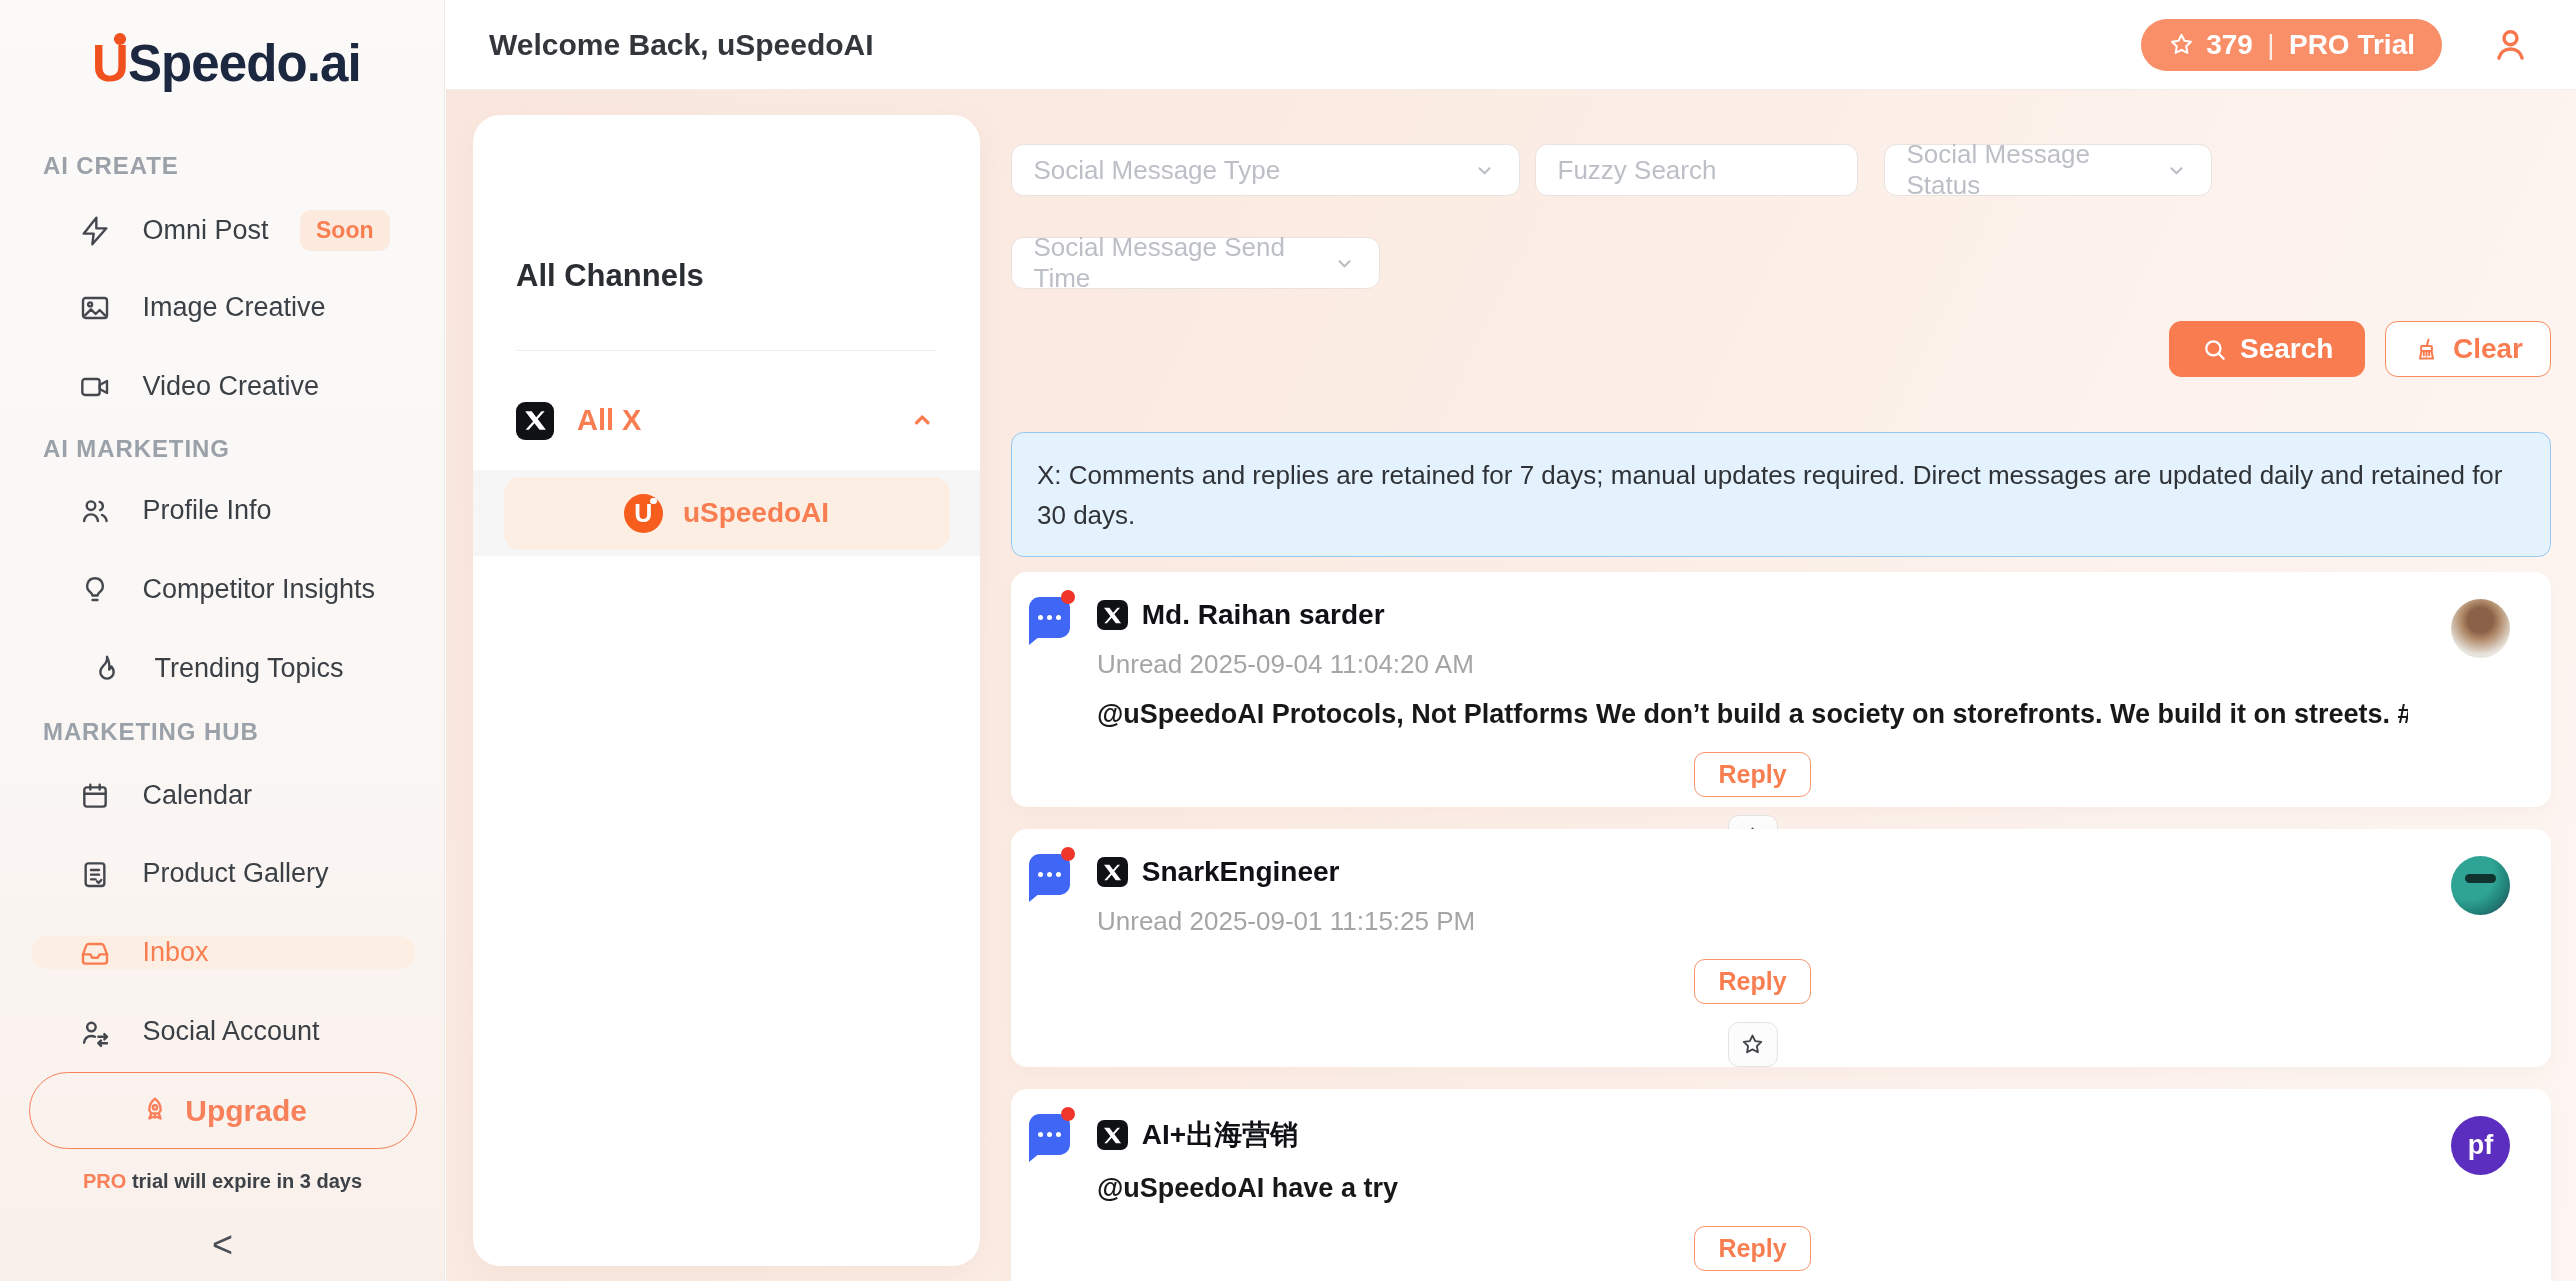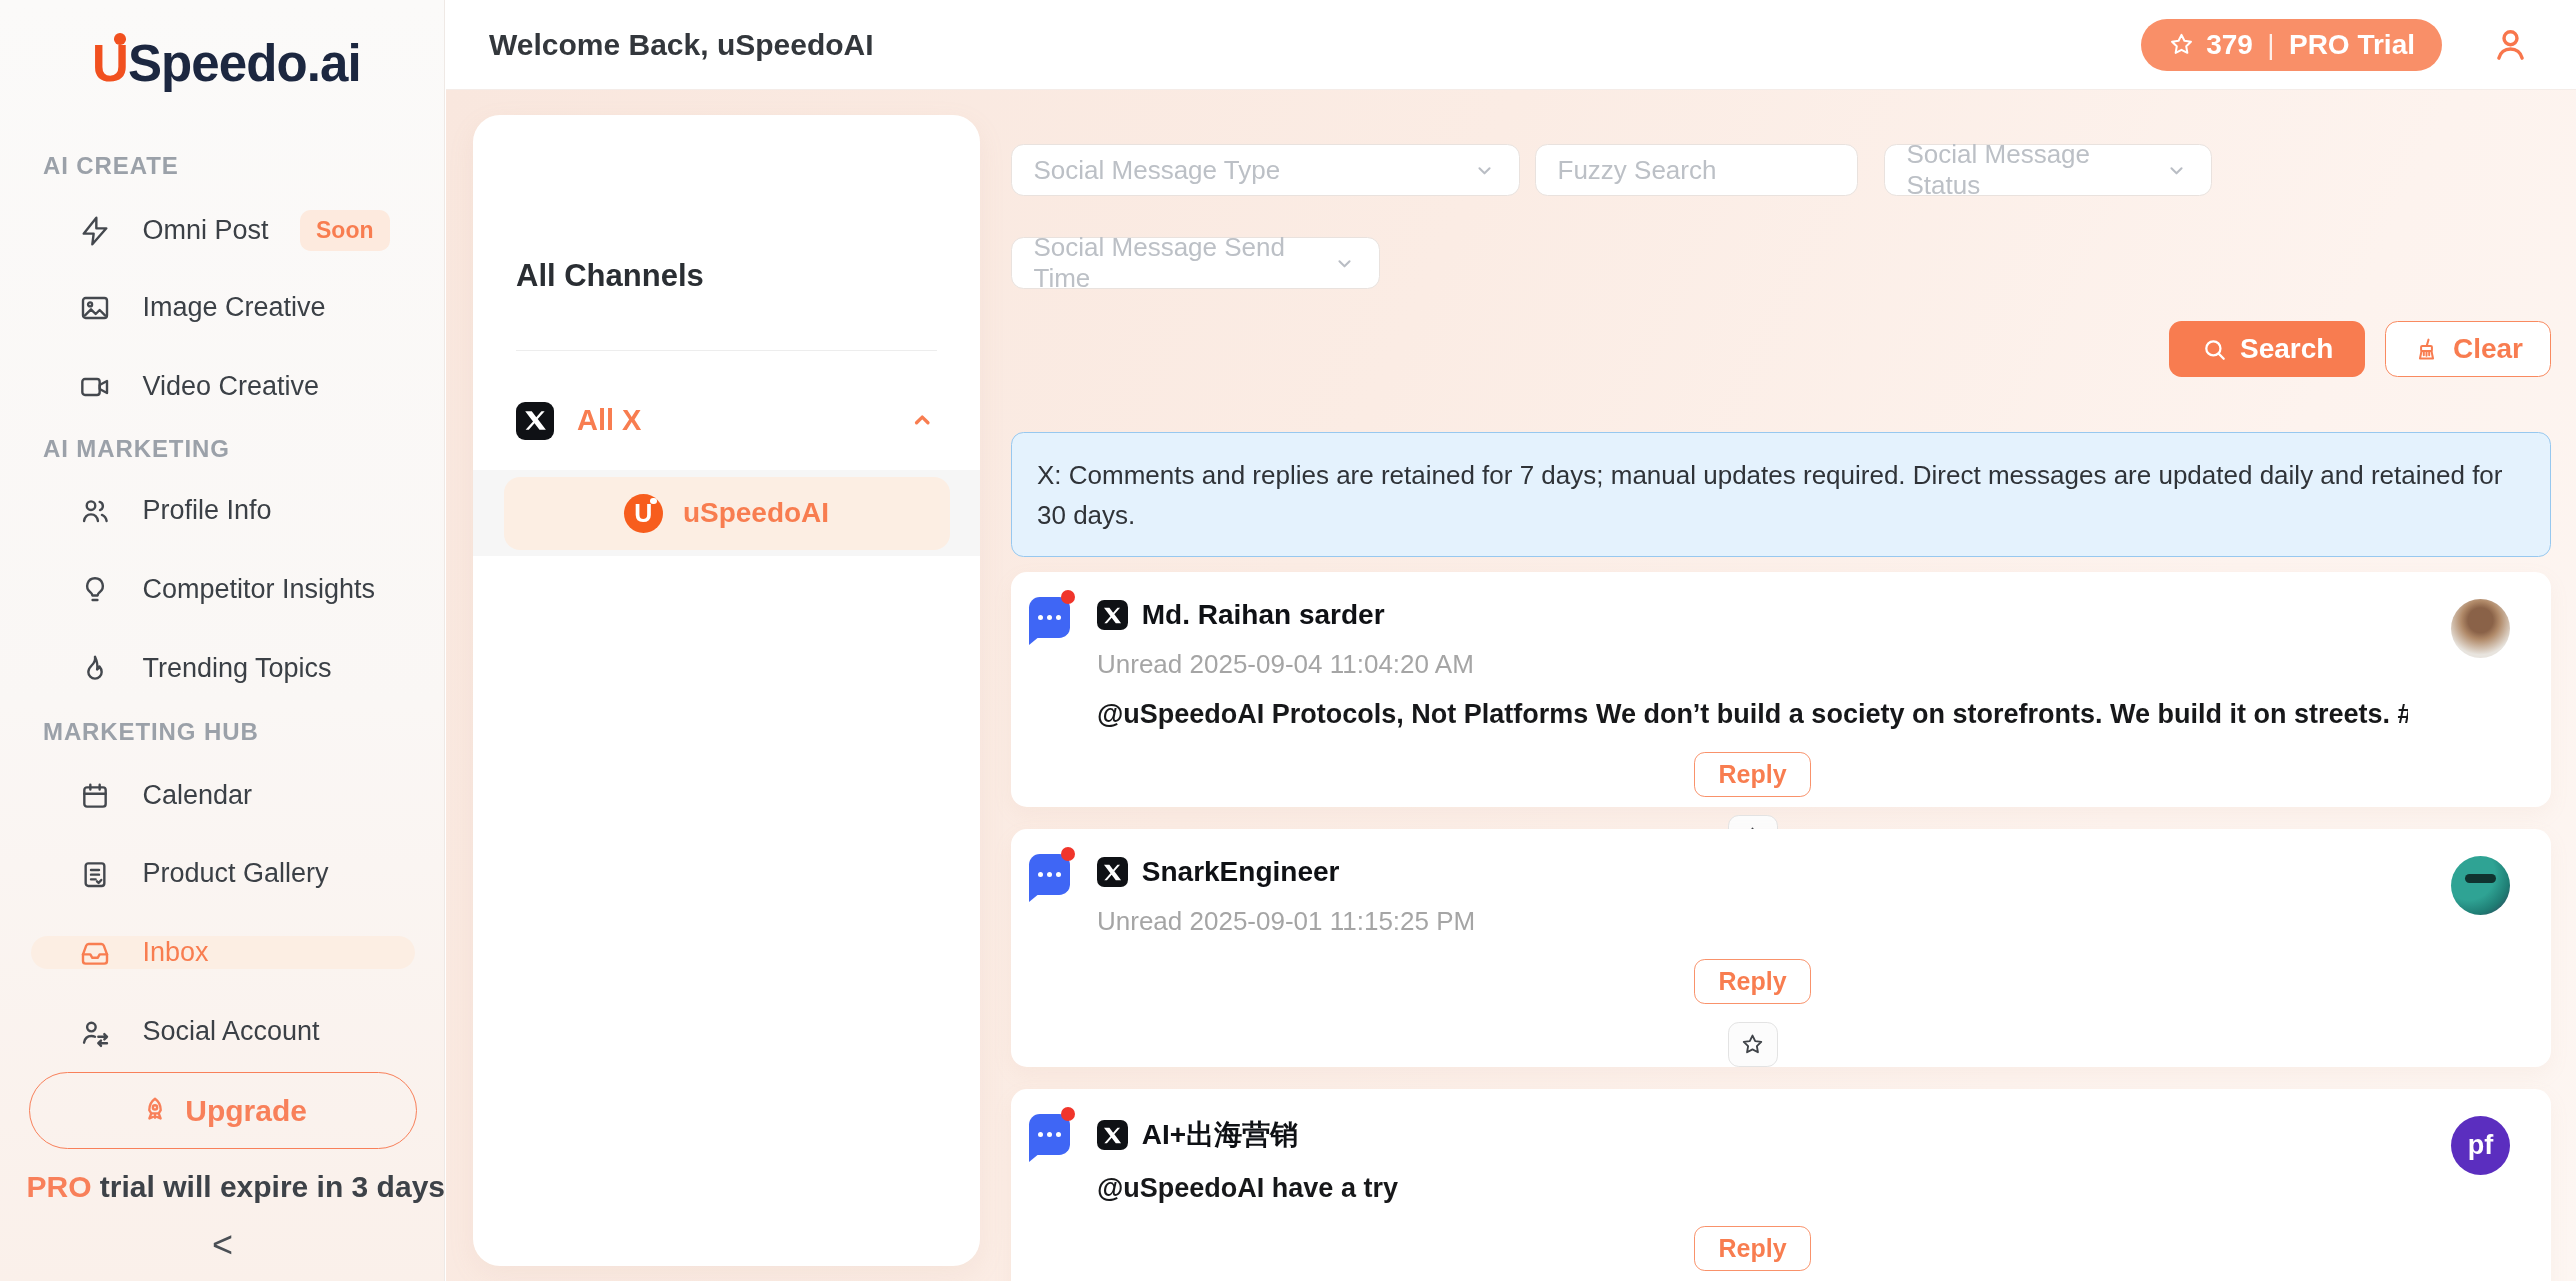--- a/index.html
+++ b/index.html
@@ -19,21 +19,21 @@
   .menu-item { margin:0 30.5px; width:385px; padding-left:48px; border-radius:23px; display:flex; align-items:center; gap:31px;
     color:#3b4046; font-size:27px; font-weight:500; cursor:pointer; }
   .menu-item .mi-icon { width:33px; height:33px; flex:0 0 33px; display:flex; align-items:center; justify-content:center; color:#44484e; }
   .menu-item.active { background:#fceee3; color:#f87d50; }
   .menu-item.active .mi-icon { color:#f87d50; }
   .soon-badge { margin-left:auto; margin-right:25px; background:#fdeade; color:#f87d50; font-size:23px; font-weight:700;
     padding:7.2px 16px; border-radius:10.8px; }
   .upgrade-btn { position:absolute; left:29px; top:1072px; width:388px; height:77px; border:1.8px solid #f8805a; border-radius:41px;
     background:transparent; color:#f8805a; font-size:30px; font-weight:600; display:flex; align-items:center; justify-content:center;
     gap:14.3px; cursor:pointer; font-family:inherit; }
-  .trial-note { position:absolute; left:0; top:1170px; width:445px; text-align:right; font-size:30px; color:#3d4248; font-weight:600; }
+  .trial-note { position:absolute; left:0; top:1170px; width:445px; text-align:center; font-size:20px; color:#3d4248; font-weight:600; }
   .trial-note .pro { color:#f8805a; font-weight:800; }
   .collapse { position:absolute; left:0; top:1224px; width:445px; text-align:center; font-size:36px; color:#4a4f55; cursor:pointer; }
 
   
   .topbar { position:absolute; left:446px; top:0; width:2130px; height:90px; background:#ffffff; border-bottom:0.9px solid #f4ece8;
     display:flex; align-items:center; z-index:4; }
   .welcome { margin-left:43px; font-size:30px; font-weight:600; color:#33373c; }
   .topbar-right { margin-left:auto; margin-right:43px; display:flex; align-items:center; gap:48px; }
   .credit-pill { height:52px; border:none; border-radius:27px; background:#f98f68; color:#fff; display:flex; align-items:center;
     gap:10.8px; padding:0 27px; font-size:28px; font-weight:600; cursor:pointer; font-family:inherit; }
@@ -262,21 +262,21 @@
     <div class="srow" style="top:550px;height:79px;">
       <div class="menu-item">
         <span class="mi-icon">
             <svg viewBox="0 0 24 24" width="32" height="32">
               <use href="#i-bulb"></use>
             </svg>
           </span>
         <span>Competitor Insights</span>
       </div>
     </div>
-    <div class="srow" style="top:629px;height:79px;">
+    <div class="srow" style="top:629px;height:79px;padding-left:12px;">
       <div class="menu-item">
         <span class="mi-icon">
             <svg viewBox="0 0 24 24" width="32" height="32">
               <use href="#i-flame"></use>
             </svg>
           </span>
         <span>Trending Topics</span>
       </div>
     </div>
 

